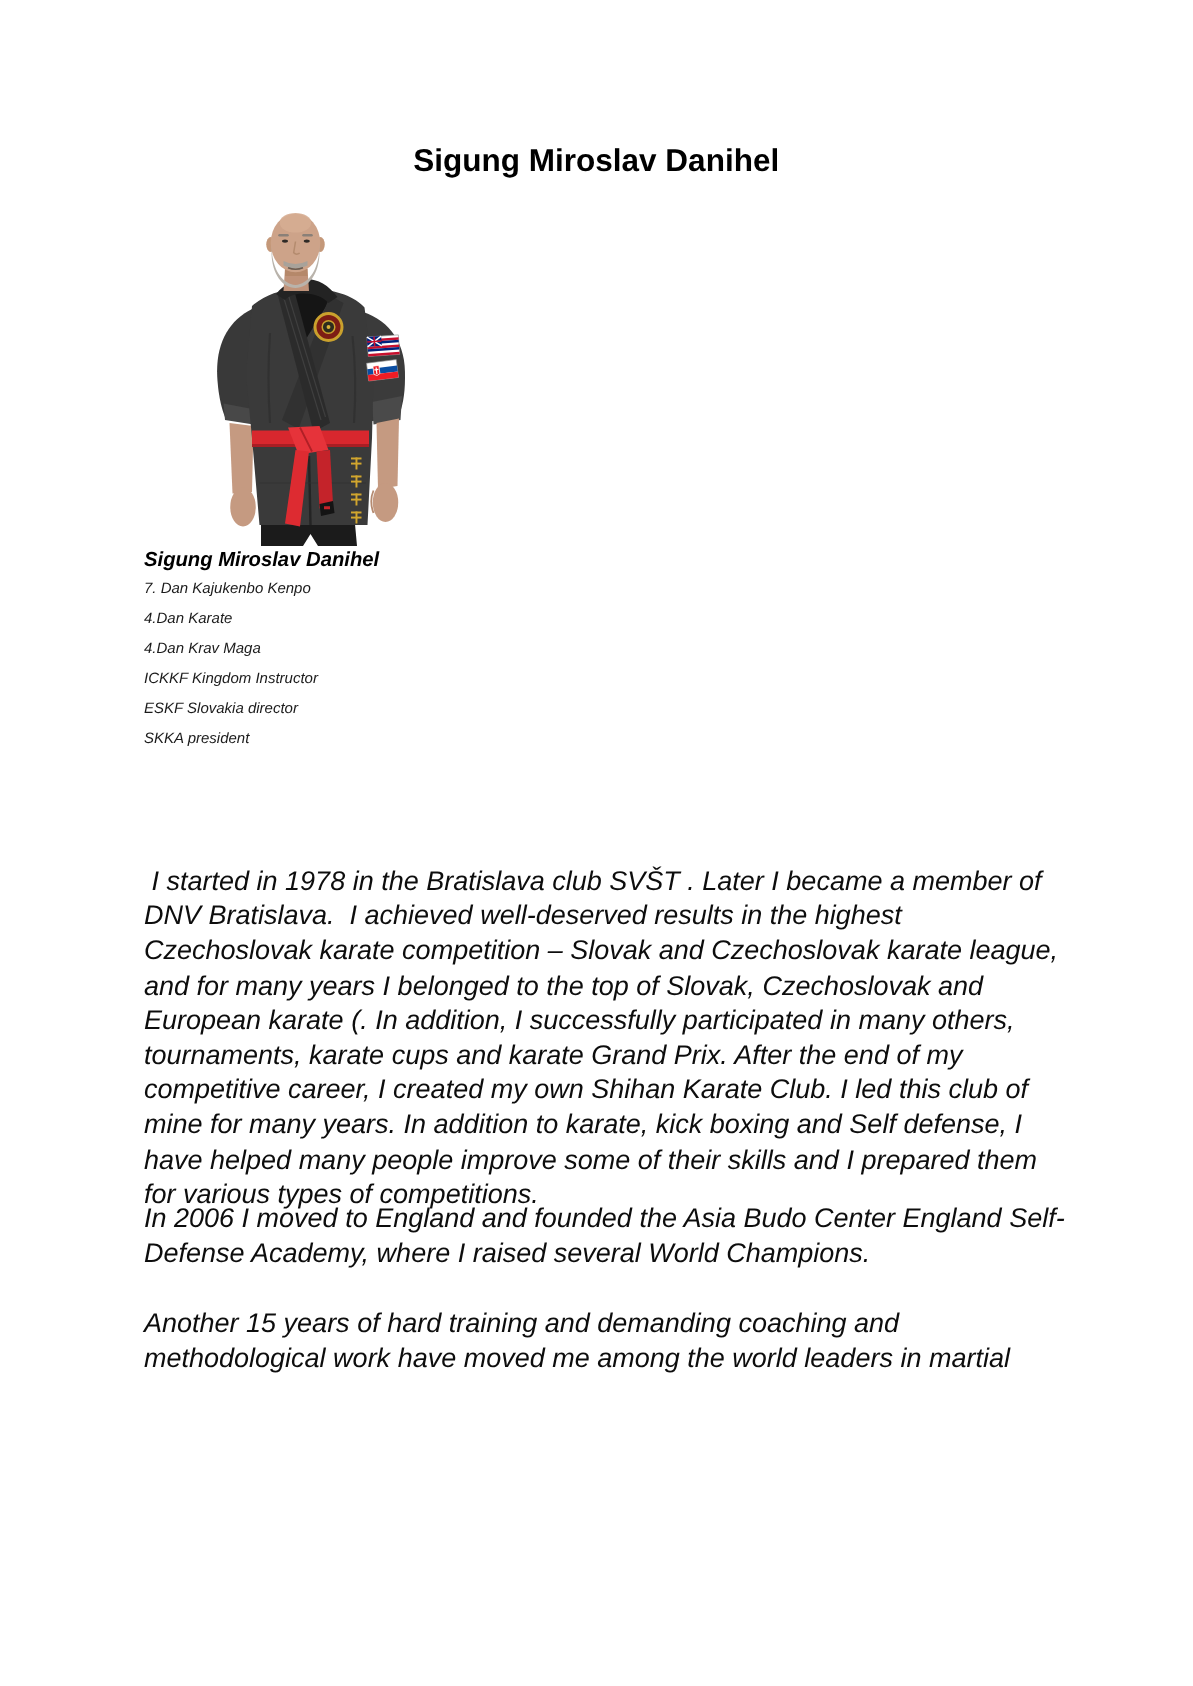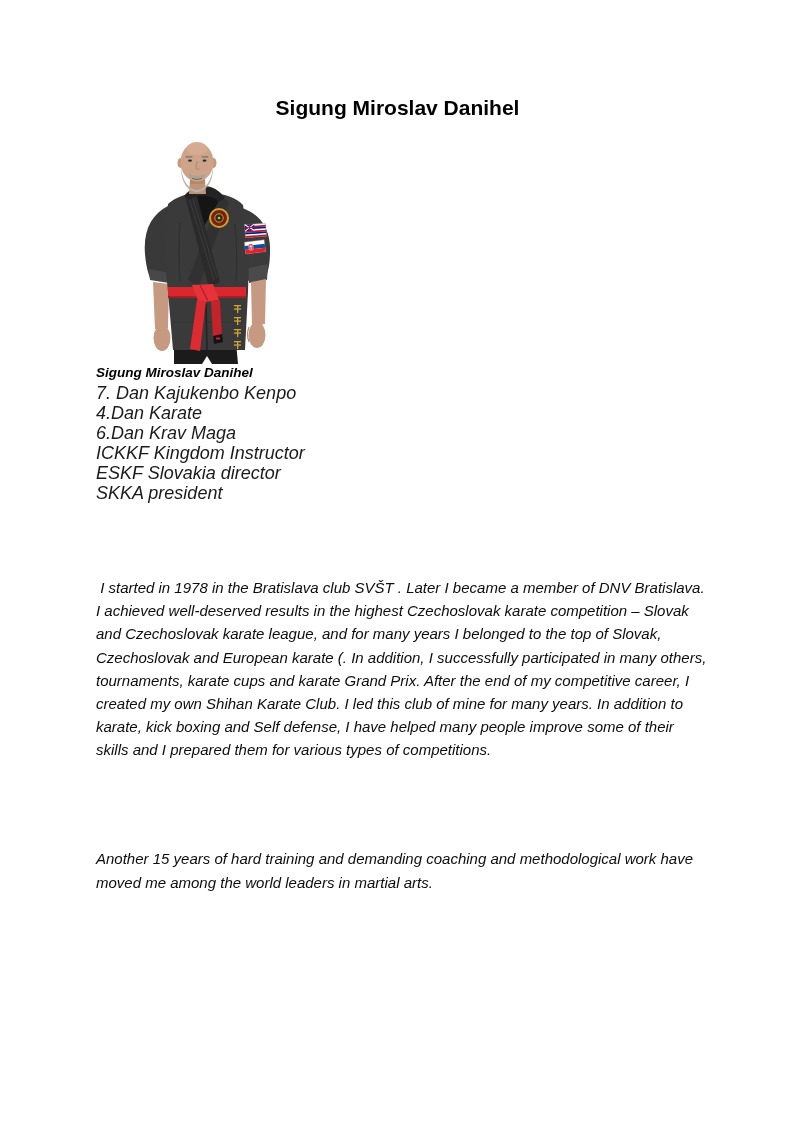--- a/index.html
+++ b/index.html
@@ -19,24 +19,24 @@
   }
   .portrait {
     position:absolute; top:132px; left:140px;
     width:160px; height:232px;
   }
   .caption {
     position:absolute; top:363px; left:96px;
     font-style:italic; line-height:20px;
   }
   .caption .name { font-weight:700; font-size:13.5px; color:#000; }
-  .caption .cred { font-weight:400; font-size:18px; color:#1b1b1b; }
+  .caption .cred { font-weight:400; font-size:10px; color:#1b1b1b; }
   .body-par {
     position:absolute; left:96px; width:614px;
-    font-style:italic; font-size:15px; line-height:23.2px;
+    font-style:italic; font-size:18px; line-height:23.2px;
     color:#0d0d0d;
   }
   .body-par span { white-space:pre-wrap; }
   .p1 { top:576px; }
   .p2 { top:801px; }
   .p3 { top:936px; }
 </style>
 </head>
 <body>
 
@@ -158,30 +158,30 @@
       <ellipse cx="50" cy="28.7" rx="2" ry="1.1" fill="#2f2a26"></ellipse>
       <ellipse cx="64.5" cy="28.7" rx="2" ry="1.1" fill="#2f2a26"></ellipse>
       <path d="M57,29 L55.8,36.5 Q57.5,38.2 59.8,36.8" stroke="#b48b6e" stroke-width="1" fill="none"></path>
     </g>
   </svg>
 
   <div class="caption">
     <div class="name">Sigung Miroslav Danihel</div>
     <div class="cred">7. Dan Kajukenbo Kenpo</div>
     <div class="cred">4.Dan Karate</div>
-    <div class="cred">6.Dan Krav Maga</div>
+    <div class="cred">4.Dan Krav Maga</div>
     <div class="cred">ICKKF Kingdom Instructor</div>
     <div class="cred">ESKF Slovakia director</div>
     <div class="cred">SKKA president</div>
   </div>
 
   <div class="body-par p1">
     <span> I started in 1978 in the Bratislava club SVŠT . Later I became a member of DNV Bratislava.  I achieved well-deserved results in the highest Czechoslovak karate competition – Slovak and Czechoslovak karate league, and for many years I belonged to the top of Slovak, Czechoslovak and European karate (. In addition, I successfully participated in many others, tournaments, karate cups and karate Grand Prix. After the end of my competitive career, I created my own Shihan Karate Club. I led this club of mine for many years. In addition to karate, kick boxing and Self defense, I have helped many people improve some of their skills and I prepared them for various types of competitions.</span>
   </div>
 
   <div class="body-par p2">
-    <br>
+    <span>In 2006 I moved to England and founded the Asia Budo Center England Self-Defense Academy, where I raised several World Champions.</span><br>
     <br>
     <span>Another 15 years of hard training and demanding coaching and methodological work have moved me among the world leaders in martial arts.</span>
   </div>
 
 
 </div>
 
 </body></html>

